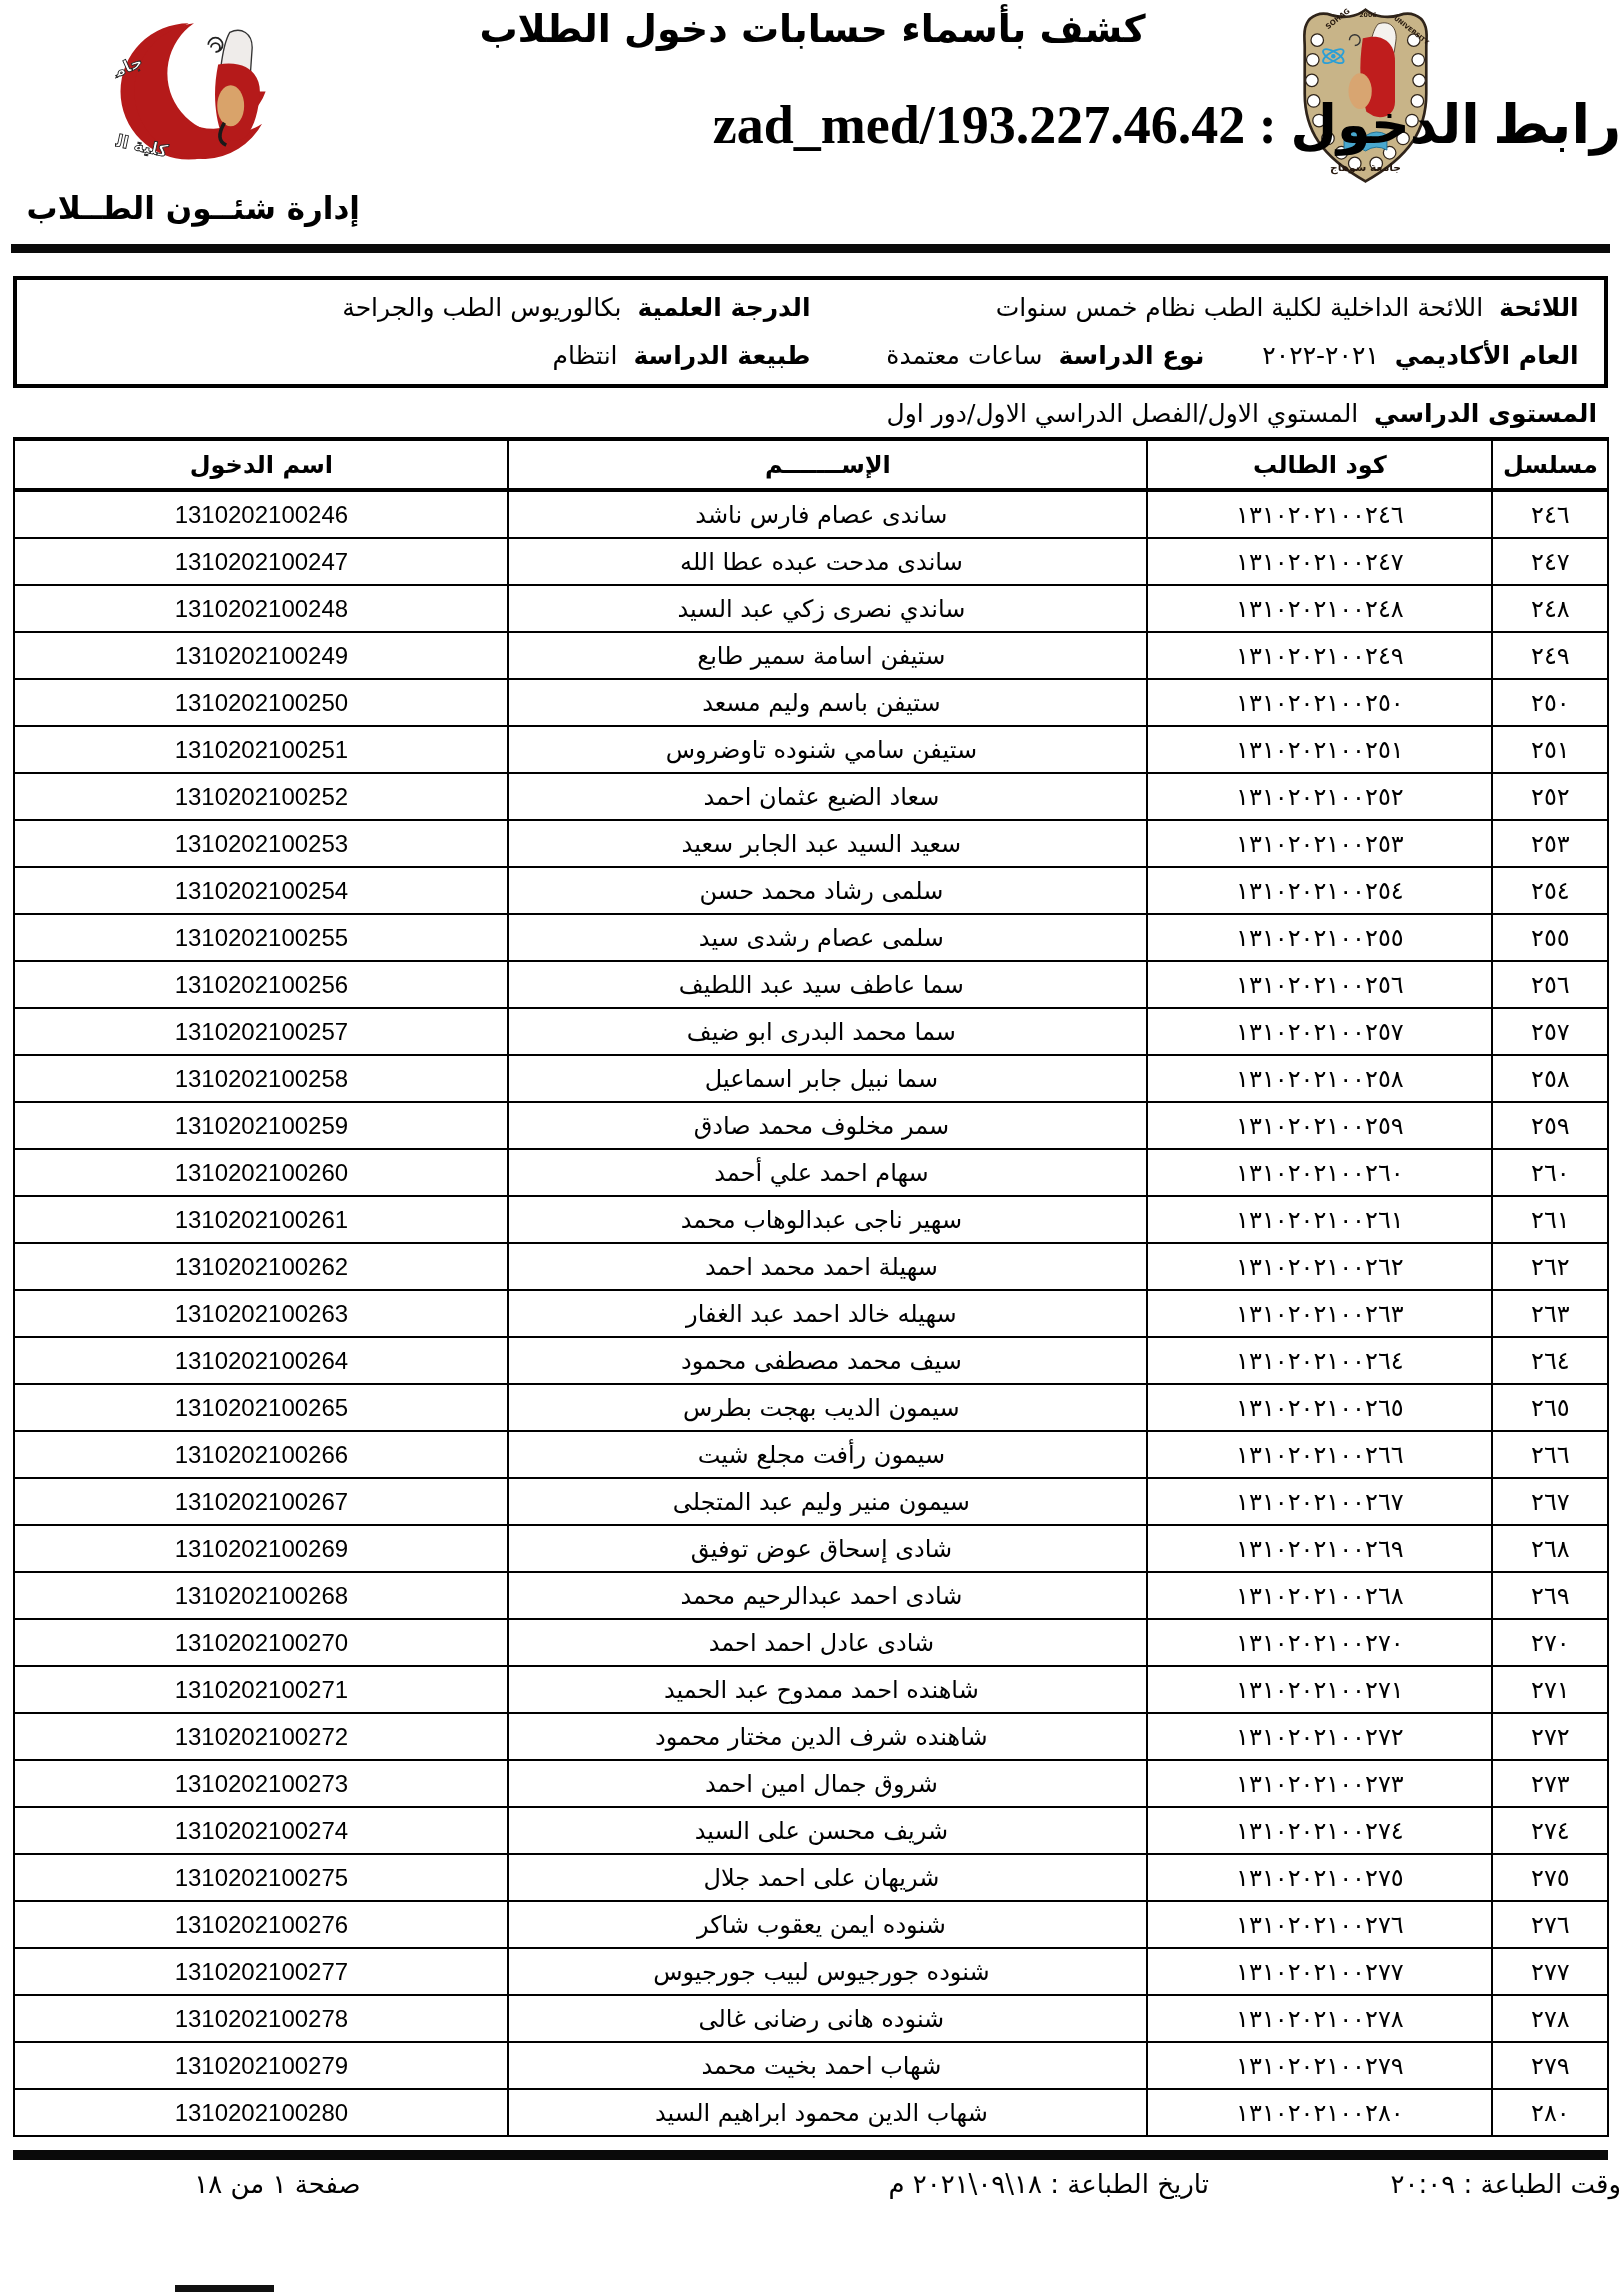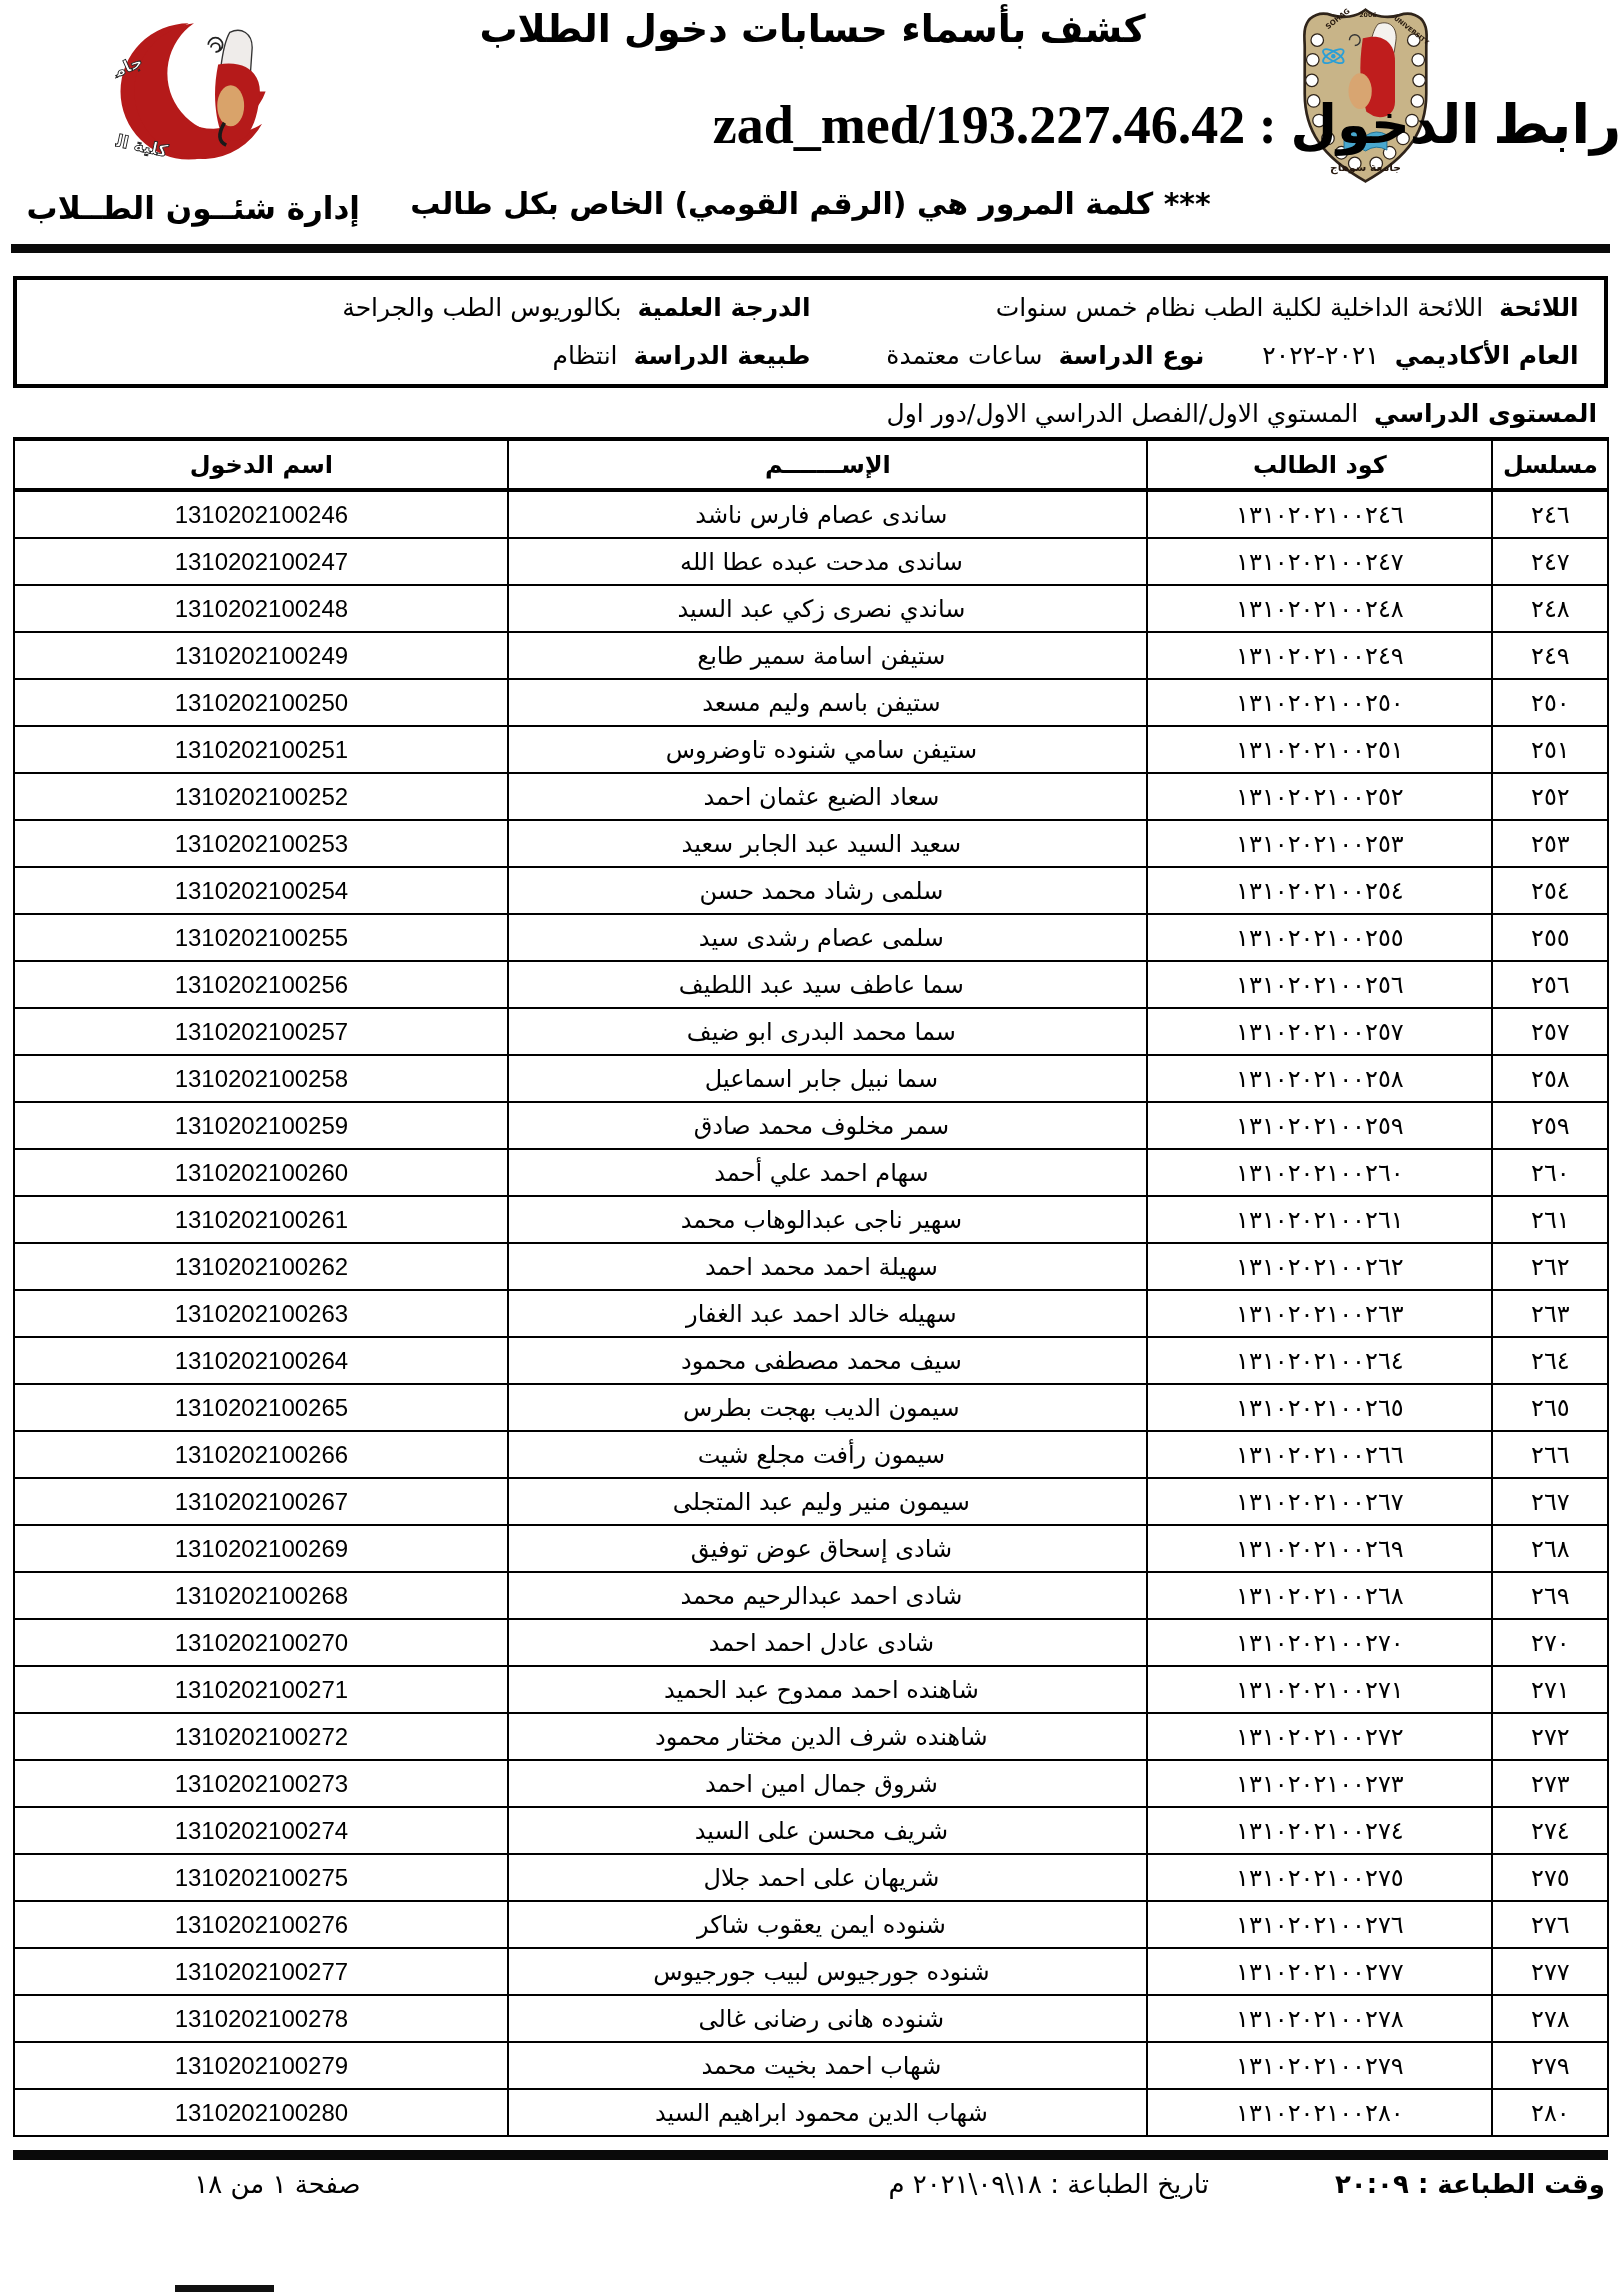--- a/index.html
+++ b/index.html
@@ -39,21 +39,21 @@
   table.students td{height:43px;font-size:24px;}
   td.c-serial{text-align:center;}
   td.c-code{text-align:center;letter-spacing:0.9px;}
   td.c-name{text-align:center;padding-right:14px;}
   td.c-login{text-align:center;font-family:"Liberation Sans","DejaVu Sans",sans-serif;
              font-size:29.6px;}
   
   .rule2{height:10.7px;background:#0a0a0a;margin:12.5px 13.4px 0 13.4px;}
   .footer{margin-top:9px;display:grid;grid-template-columns:412px 1fr 412px;
           direction:rtl;font-size:26px;align-items:center;}
-  .footer .f-right{text-align:right;padding-right:16px;white-space:nowrap;font-weight:bold;}
+  .footer .f-right{text-align:right;padding-right:0;white-space:nowrap;}
   .footer .f-center{text-align:right;white-space:nowrap;}
   .footer .f-left{text-align:center;padding-left:143px;white-space:nowrap;direction:rtl;}
   .scan-artifact{position:absolute;left:175px;bottom:0;width:99px;height:8px;background:#111;}
 </style>
 </head>
 <body>
 
 <div class="hdr">
 
   <svg class="logo-fac" viewBox="0 0 204 192">
@@ -101,21 +101,20 @@
     <path d="M62,40 a6,6 0 1 1 6,6" fill="none" stroke="#333" stroke-width="1.5"></path>
     <path d="M56,146 Q68,139 80,147 Q92,139 104,146 L104,163 Q92,156 80,164 Q68,156 56,163 Z" fill="#49a8cf" stroke="#1b6d92" stroke-width="1"></path>
     <text x="38" y="28" font-size="8" font-weight="bold" fill="#26180e" transform="rotate(-38 38 28)">SOHAG</text>
     <text x="73" y="14" font-size="7" font-weight="bold" fill="#26180e">2006</text>
     <text x="108" y="22" font-size="7" font-weight="bold" fill="#26180e" transform="rotate(38 118 24)">UNIVERSITY</text>
     <text x="80" y="186" font-size="12" font-weight="bold" fill="#26180e" text-anchor="middle" direction="rtl">جامعة سوهاج</text>
   </svg>
 
   <div class="hdr-title">كشف بأسماء حسابات دخول الطلاب</div>
   <div class="hdr-url">رابط الدخول : 193.227.46.42/zad_med</div>
-  <div class="hdr-note">*** كلمة المرور هي (الرقم القومي) الخاص بكل طالب</div>
 </div>
 
 <div class="rule"></div>
 
 <div class="info-box">
   <div class="cell">
     <span class="lbl">اللائحة</span>&nbsp;
     <span>اللائحة الداخلية لكلية الطب نظام خمس سنوات</span>
   </div>
   <div class="cell">

